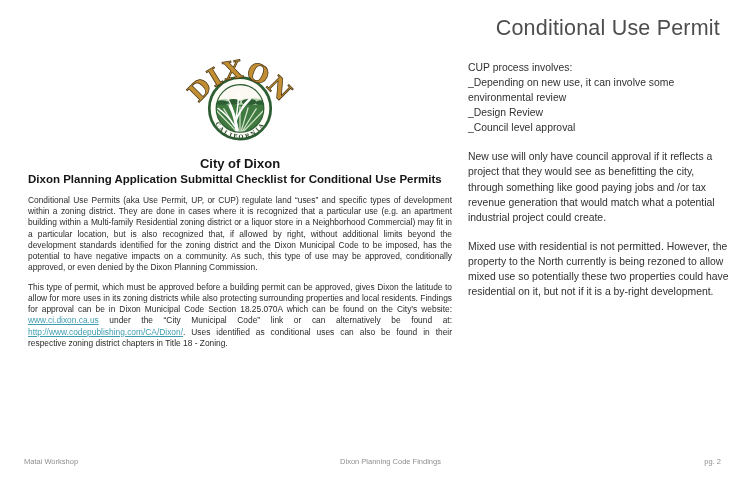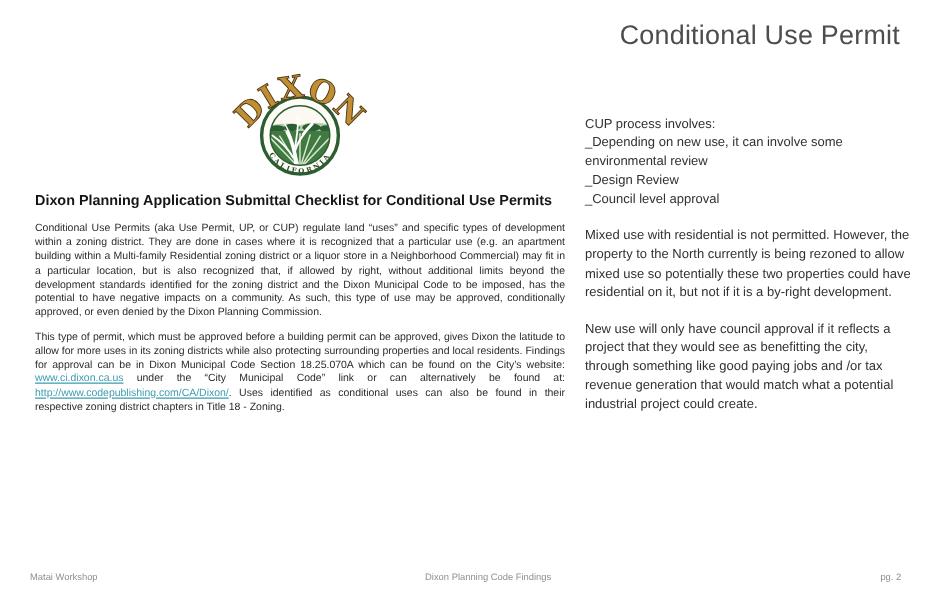--- a/index.html
+++ b/index.html
@@ -15,21 +15,21 @@
   .doc{position:absolute;left:28px;top:56px;width:424px;color:#2b2b2b;}
   .logo-wrap{width:110px;margin:0 auto;display:block;}
   .doc-h1{margin:4px 0 0 0;text-align:center;font-weight:bold;font-size:13px;color:#161616;}
   .doc-h2{margin:1px 0 0 0;text-align:left;font-weight:bold;font-size:11.5px;line-height:1.3;color:#161616;}
   .doc-section{margin:11px 0 0 0;font-weight:bold;font-size:10px;color:#161616;letter-spacing:.1px;}
   .doc-para{
     margin:8px 0 0 0;font-size:8.4px;line-height:1.34;text-align:justify;color:#2b2b2b;
   }
   .doc-link{color:#3e9cb0;text-decoration:underline;cursor:pointer;}
   
-  .notes{position:absolute;left:468px;top:60px;width:262px;color:#313131;margin-top:32px;}
+  .notes{position:absolute;left:468px;top:60px;width:262px;color:#313131;}
   .note{margin:0 0 14px 0;font-size:10.4px;line-height:1.45;white-space:pre-line;}
   
   .footer-left{position:absolute;left:24px;bottom:14px;font-size:7.5px;color:#8f8f8f;}
   .footer-center{position:absolute;left:0;right:0;bottom:14px;text-align:center;font-size:7.5px;color:#8f8f8f;padding-left:40px;}
   .footer-right{position:absolute;right:20px;bottom:14px;font-size:7.5px;color:#8f8f8f;}
 </style>
 </head>
 <body>
 
 <div class="slide">
@@ -81,34 +81,35 @@
         <text font-family="'DejaVu Serif',serif" font-size="6" font-weight="bold" fill="#2d4a2d" letter-spacing="2.2">
           <textPath href="#calArc" startOffset="50%" text-anchor="middle">CALIFORNIA</textPath>
         </text>
 
         <text font-family="'DejaVu Serif',serif" font-size="27" font-weight="bold" fill="#c18e34" stroke="#4a3512" stroke-width="0.8" letter-spacing="1">
           <textPath href="#dixonArc" startOffset="50%" text-anchor="middle">DIXON</textPath>
         </text>
       </svg>
     </div>
 
+    <div class="doc-h1">City of Dixon</div>
     <div class="doc-h2">Dixon Planning Application Submittal Checklist for Conditional Use Permits</div>
 
 
     <p class="doc-para">Conditional Use Permits (aka Use Permit, UP, or CUP) regulate land “uses” and specific types of development within a zoning district. They are done in cases where it is recognized that a particular use (e.g. an apartment building within a Multi-family Residential zoning district or a liquor store in a Neighborhood Commercial) may fit in a particular location, but is also recognized that, if allowed by right, without additional limits beyond the development standards identified for the zoning district and the Dixon Municipal Code to be imposed, has the potential to have negative impacts on a community. As such, this type of use may be approved, conditionally approved, or even denied by the Dixon Planning Commission.</p>
 
     <p class="doc-para"><span>This type of permit, which must be approved before a building permit can be approved, gives Dixon the latitude to allow for more uses in its zoning districts while also protecting surrounding properties and local residents. Findings for approval can be in Dixon Municipal Code Section 18.25.070A which can be found on the City’s website: </span><a class="doc-link">www.ci.dixon.ca.us</a><span> under the “City Municipal Code” link or can alternatively be found at: </span><a class="doc-link">http://www.codepublishing.com/CA/Dixon/</a><span>. Uses identified as conditional uses can also be found in their respective zoning district chapters in Title 18 - Zoning.</span></p>
   </div>
 
   <div class="notes">
     <p class="note">CUP process involves:
 _Depending on new use, it can involve some environmental review
 _Design Review
 _Council level approval</p>
+    <p class="note">New use will only have council approval if it reflects a project that they would see as benefitting the city, through something like good paying jobs and /or tax revenue generation that would match what a potential industrial project could create.</p>
     <p class="note">Mixed use with residential is not permitted. However, the property to the North currently is being rezoned to allow mixed use so potentially these two properties could have residential on it, but not if it is a by-right development.</p>
-    <p class="note">New use will only have council approval if it reflects a project that they would see as benefitting the city, through something like good paying jobs and /or tax revenue generation that would match what a potential industrial project could create.</p>
   </div>
 
   <div class="footer-left">Matai Workshop</div>
   <div class="footer-center">Dixon Planning Code Findings</div>
   <div class="footer-right">pg. 2</div>
 
 </div>
 
 </body></html>

